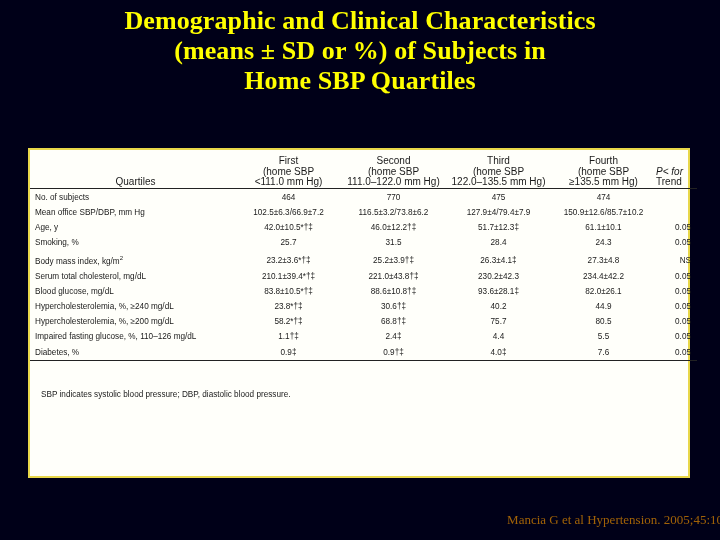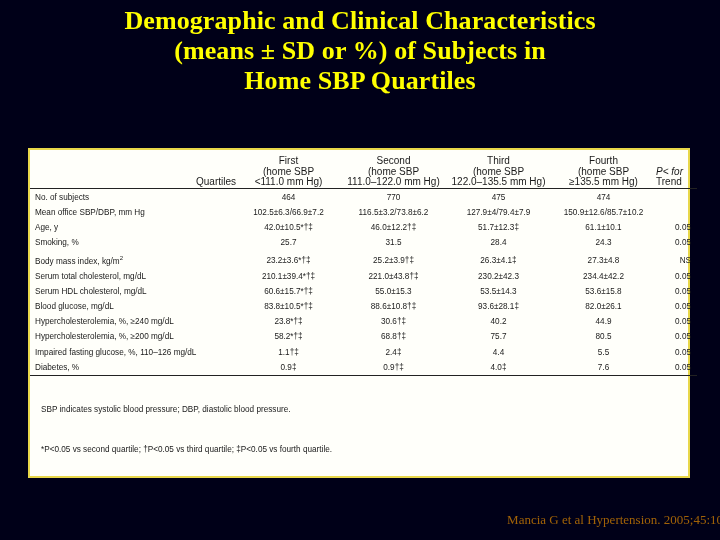--- a/index.html
+++ b/index.html
@@ -76,21 +76,21 @@
   col.c-q     { width: 105px; }
   col.c-p     { width: 41px;  }
 
   thead th {
     font-size: 10px;
     text-align: center;
     line-height: 10.6px;
     padding-bottom: 2px;
   }
   thead th.label-h {
-    text-align: right;
+    text-align: center;
     padding-left: 5px;
   }
   thead th.p-h {
     text-align: left;
     padding-right: 6px;
   }
   thead tr.hrule th {
     border-bottom: 1.1px solid #222;
     height: 0;
     padding: 0;
@@ -250,28 +250,20 @@
             </tr>
             <tr>
               <td class="rl">Serum total cholesterol, mg/dL</td>
               <td>210.1±39.4*†‡</td>
               <td>221.0±43.8†‡</td>
               <td>230.2±42.3</td>
               <td>234.4±42.2</td>
               <td class="pv">0.05</td>
             </tr>
             <tr>
-              <td class="rl">Serum HDL cholesterol, mg/dL</td>
-              <td>60.6±15.7*†‡</td>
-              <td>55.0±15.3</td>
-              <td>53.5±14.3</td>
-              <td>53.6±15.8</td>
-              <td class="pv">0.05</td>
-            </tr>
-            <tr>
               <td class="rl">Blood glucose, mg/dL</td>
               <td>83.8±10.5*†‡</td>
               <td>88.6±10.8†‡</td>
               <td>93.6±28.1‡</td>
               <td>82.0±26.1</td>
               <td class="pv">0.05</td>
             </tr>
             <tr>
               <td class="rl">Hypercholesterolemia, %, ≥240 mg/dL</td>
               <td>23.8*†‡</td>
@@ -303,19 +295,18 @@
               <td>4.0‡</td>
               <td>7.6</td>
               <td class="pv">0.05</td>
             </tr>
           </tbody>
       </table>
     </div>
 
     <div id="footnotes">
       <div>SBP indicates systolic blood pressure; DBP, diastolic blood pressure.</div>
-      <div>*P&lt;0.05 vs second quartile; †P&lt;0.05 vs third quartile; ‡P&lt;0.05 vs fourth quartile.</div>
     </div>
   </div>
 
   <div id="citation">Mancia G et al Hypertension. 2005;45:1072</div>
 
 </div>
 
 </body></html>

